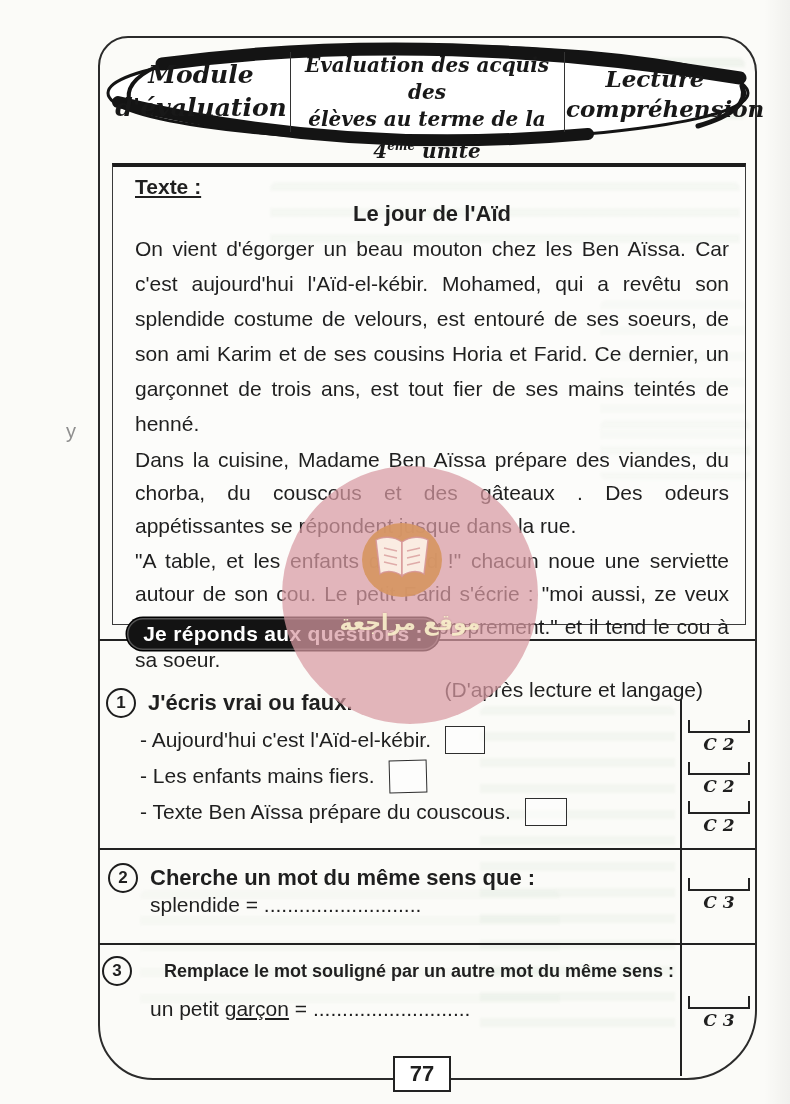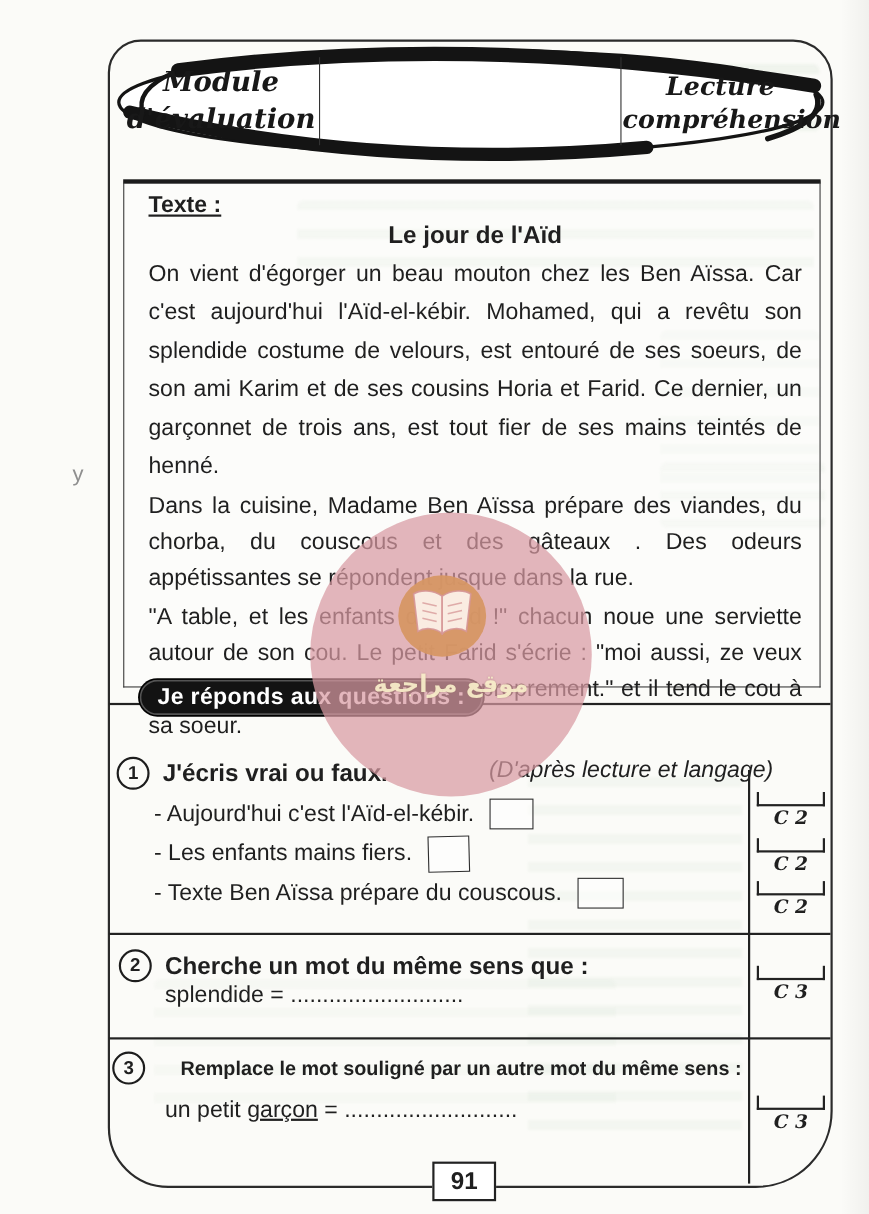--- a/index.html
+++ b/index.html
@@ -37,21 +37,21 @@
   
   .textbox{
     position:absolute;left:112px;top:163px;width:634px;height:462px;
     border:1.6px solid #3a3a3a;border-top:4px solid #1c1c1c;
     box-sizing:border-box;padding:6px 16px 0 22px;background:rgba(255,255,255,.35);
   }
   .texte-label{font-size:21px;font-weight:bold;text-decoration:underline;margin:2px 0 2px 0;}
   .texte-title{font-size:22px;font-weight:bold;text-align:center;margin:2px 0 4px 0;}
   .texte-p{font-size:21px;text-align:justify;margin:0 0 2px 0;}
   .p1{line-height:35px;} .p2{line-height:33px;} .p3{line-height:33px;}
-  .attribution{font-size:21px;text-align:right;padding-right:26px;margin-top:12px;font-style:italic;}
+  .attribution{font-size:21px;text-align:right;padding-right:26px;margin-top:2px;}
   
   .hline{position:absolute;left:99px;width:656px;height:0;border-top:2.5px solid #222;}
   .q-top{top:639px;} .q-div1{top:848px;} .q-div2{top:943px;}
   .score-vline{position:absolute;left:680px;top:700px;width:0;height:376px;border-left:2px solid #222;}
   
   .badge{
     position:absolute;left:127px;top:618px;width:312px;height:32px;
     background:#131313;border-radius:16px;color:#fff;
     font-size:21px;font-weight:bold;text-align:center;line-height:32px;
     box-shadow:inset 0 0 0 1.5px rgba(255,255,255,.28), 0 0 0 1.5px #000;
@@ -127,20 +127,25 @@
       <path d="M 16 64 Q 240 118 486 96" fill="none" stroke="#141414" stroke-width="12" stroke-linecap="round"></path>
       <path d="M 596 88 Q 650 72 640 48" fill="none" stroke="#141414" stroke-width="5" stroke-linecap="round"></path>
       <path d="M 56 28 Q 20 44 28 66" fill="none" stroke="#141414" stroke-width="4" stroke-linecap="round"></path>
     </svg>
     <div class="divider div1"></div>
     <div class="divider div2"></div>
     <div class="cell cell-left">
       <div>Module</div>
       <div>d'évaluation</div>
     </div>
+    <div class="cell cell-center">
+      <div>Evaluation des acquis des</div>
+      <div>élèves au terme de la</div>
+      <div><span>4</span><sup>ème</sup><span> unité</span></div>
+    </div>
     <div class="cell cell-right">
       <div>Lecture</div>
       <div>compréhension</div>
     </div>
   </div>
 
   <div class="textbox">
     <div class="texte-label">Texte :</div>
     <div class="texte-title">Le jour de l'Aïd</div>
     <p class="texte-p p1">On vient d'égorger un beau mouton chez les Ben Aïssa. Car c'est aujourd'hui l'Aïd-el-kébir. Mohamed, qui a revêtu son splendide costume de velours, est entouré de ses soeurs, de son ami Karim et de ses cousins Horia et Farid. Ce dernier, un garçonnet de trois ans, est tout fier de ses mains teintés de henné.</p>
@@ -205,21 +210,21 @@
   </div>
   <div class="score s4">
     <div class="bracket"></div>
     <div class="clabel">C 3</div>
   </div>
   <div class="score s5">
     <div class="bracket"></div>
     <div class="clabel">C 3</div>
   </div>
 
-  <div class="pagenum">91</div>
+  <div class="pagenum">77</div>
 
   <div class="wm">
     <div class="wm-pink"></div>
     <div class="wm-yellow"></div>
     <svg class="wm-book" width="60" height="50" viewBox="0 0 60 50">
       <path d="M30 8 C 22 2, 10 2, 4 6 L 8 40 C 14 36, 24 37, 30 42 Z" fill="rgba(255,248,244,0.88)" stroke="rgba(214,150,150,0.9)" stroke-width="1.5"></path>
       <path d="M30 8 C 38 2, 50 2, 56 6 L 52 40 C 46 36, 36 37, 30 42 Z" fill="rgba(255,248,244,0.88)" stroke="rgba(214,150,150,0.9)" stroke-width="1.5"></path>
       <path d="M12 14 L 25 17 M12 21 L 25 24 M12 28 L 25 31 M48 14 L 35 17 M48 21 L 35 24 M48 28 L 35 31" stroke="rgba(214,150,150,0.75)" stroke-width="1.4" fill="none"></path>
     </svg>
     <div class="wm-arabic">موقع مراجعة</div>

